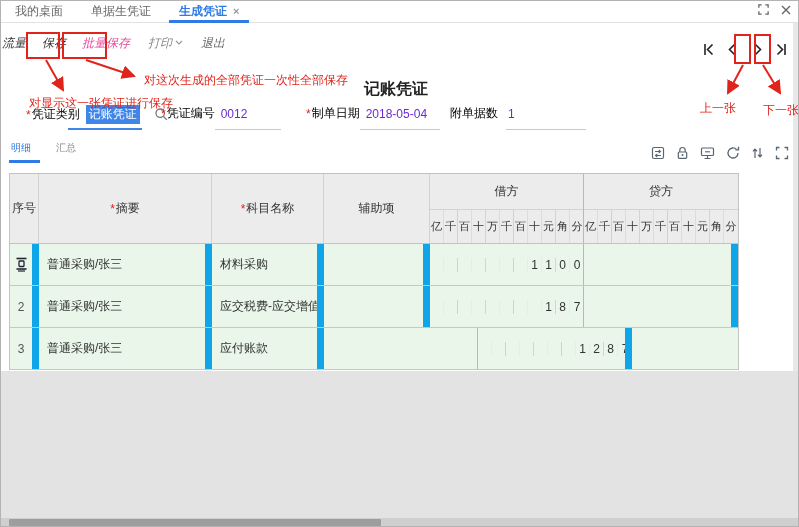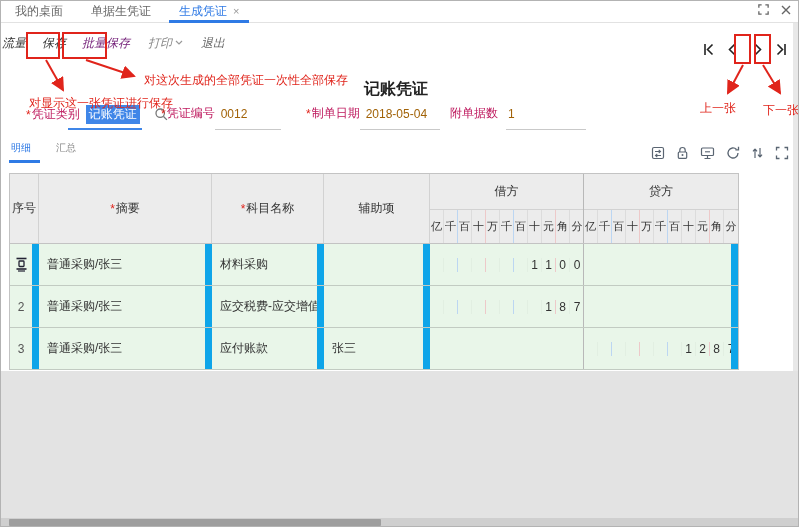--- a/index.html
+++ b/index.html
@@ -2,51 +2,51 @@
 <html><head>
 <meta charset="utf-8">
 <style>
   * { margin:0; padding:0; box-sizing:border-box; }
   html,body { background:#fff; font-family:"Liberation Sans","DejaVu Sans",sans-serif; }
   .window { position:relative; width:799px; height:527px; background:#fff; border:1px solid #b3b3b3; overflow:hidden; }
 
   
   .tabbar { position:absolute; left:0; top:0; width:100%; height:22px; background:#fff; border-bottom:1px solid #e2e2e2; display:flex; align-items:center; font-size:12px; color:#666; }
   .tab { padding:0 14px; height:22px; line-height:21px; cursor:pointer; position:relative; white-space:nowrap; }
-  .tab.active { color:#2f7ae5; font-weight:normal; }
+  .tab.active { color:#2f7ae5; font-weight:bold; }
   .tab.active .tab-underline { position:absolute; left:4px; right:4px; bottom:0; height:3px; background:#2f7ae5; }
   .tab-close { color:#999; margin-left:6px; font-size:11px; }
   .win-controls { position:absolute; right:6px; top:2px; display:flex; gap:10px; align-items:center; }
   .win-controls svg { display:block; }
 
   
   .toolbar { position:absolute; left:0; top:22px; width:100%; height:40px; background:#fff; display:flex; align-items:center; font-size:12px;font-style:italic; }
   .tb-item { margin-right:0; white-space:nowrap; cursor:pointer; }
   .tb-clip { color:#333; margin-left:1px; width:30px; overflow:hidden; }
   .tb-save { color:#333; margin-left:6px; padding:0 4px; }
-  .tb-batch { color:#701a75; margin-left:8px; padding:0 4px; }
+  .tb-batch { color:#ec4899; margin-left:8px; padding:0 4px; }
   .tb-print { color:#888; margin-left:14px; display:flex; align-items:center; gap:3px; }
   .tb-exit { color:#666; margin-left:18px; }
 
   
   .pager { position:absolute; right:10px; top:40px; display:flex; align-items:center; gap:6px; }
   .pager svg { display:block; cursor:pointer; }
 
   
   .anno { position:absolute; color:#e0241b; font-size:12px; white-space:nowrap; z-index:30; }
   .red-box { position:absolute; border:2px solid #e0241b; z-index:30; pointer-events:none; }
   .anno-svg { position:absolute; left:0; top:0; width:799px; height:527px; z-index:29; pointer-events:none; }
 
   
   .vtitle { position:absolute; left:300px; top:78px; width:190px; text-align:center; font-size:16px; font-weight:bold; color:#222; }
   .fields { position:absolute; left:0; top:104px; width:100%; height:28px; font-size:12px; color:#333; }
   .field { position:absolute; top:0; display:flex; align-items:center; }
   .req { color:#e0241b; margin-right:1px; }
-  .f-label { color:#be185d; margin-right:6px; }
-  .f-val { color:#a16207; }
+  .f-label { color:#000000; margin-right:6px; }
+  .f-val { color:#6d28d9; }
   .sel-val { background:#3f86e8; color:#fff; padding:1px 3px; }
   .ul-blue { position:absolute; height:2px; background:#3f86e8; }
   .ul-gray { position:absolute; height:1px; background:#c9c9c9; }
 
   
   .vtabs { position:absolute; left:0; top:138px; width:100%; height:26px; font-size:10px; }
   .vtab { position:absolute; top:2px; cursor:pointer; }
   .vtab.active { color:#2f7ae5; }
   .vtab.idle { color:#888; }
   .vtab-underline { position:absolute; left:8px; top:21px; width:31px; height:3px; background:#2f7ae5; }
@@ -349,21 +349,20 @@
             <span class="dcell"></span>
             <span class="dcell"></span>
           </div>
         </div>
     </div>
 
     <div class="body-row">
       <div class="bcell center seqnum" style="width:29px;">3</div>
       <div class="bcell padded" style="width:173px;">普通采购/张三</div>
       <div class="bcell padded" style="width:112px;">应付账款</div>
-      <div class="bcell padded" style="width:106px;">张三</div>
       <div class="bcell sec-div" style="width:154px;">
           <div class="digit-cells">
             <span class="dcell"></span>
             <span class="dcell acc-blue"></span>
             <span class="dcell"></span>
             <span class="dcell acc-red"></span>
             <span class="dcell"></span>
             <span class="dcell acc-blue"></span>
             <span class="dcell"></span>
             <span class="dcell"></span>

